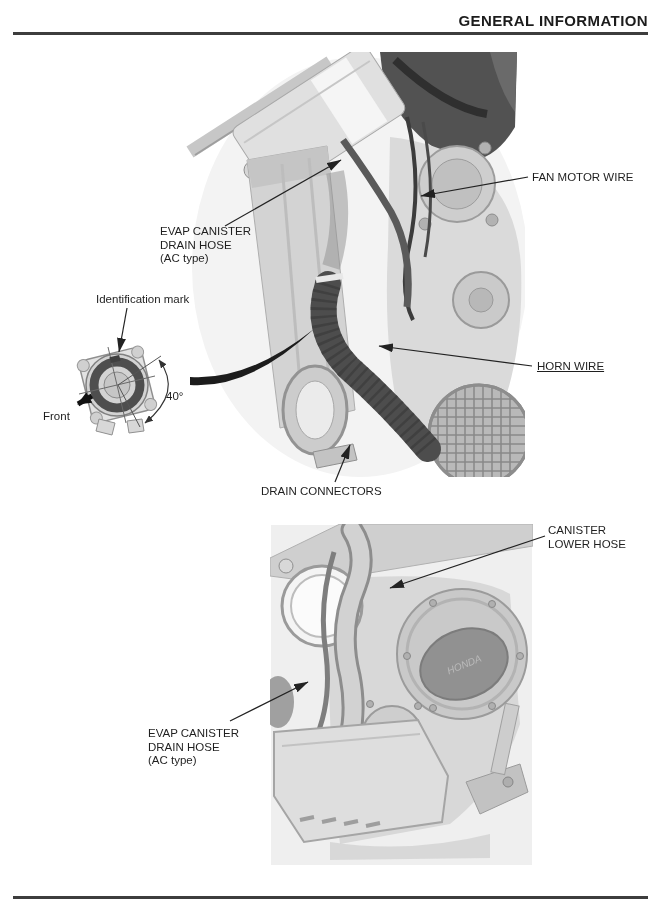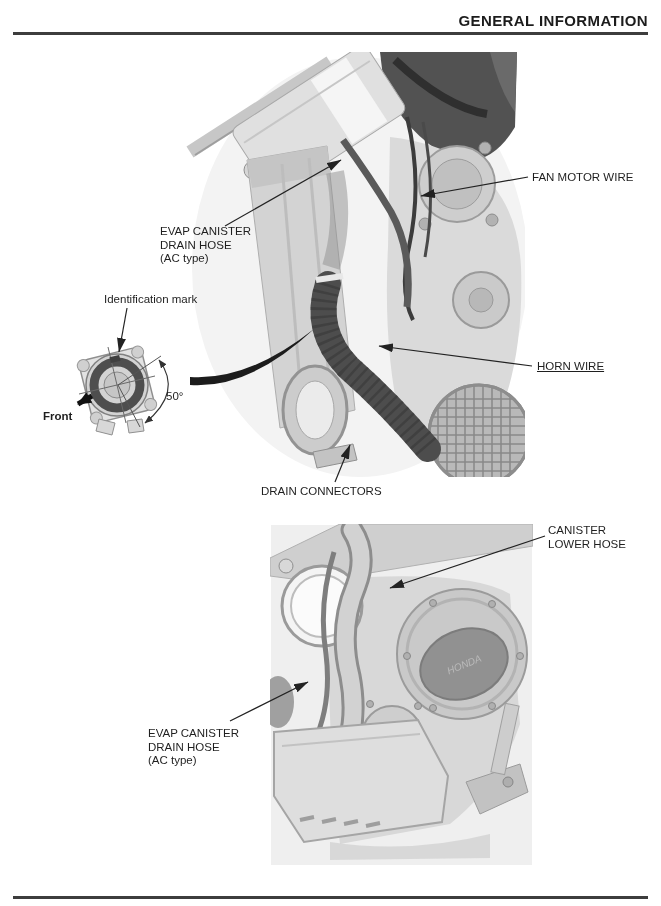--- a/index.html
+++ b/index.html
@@ -227,30 +227,30 @@
   <div class="lbl" style="left:160px; top:225px;">
     <div>EVAP CANISTER</div>
     <div>DRAIN HOSE</div>
     <div>(AC type)</div>
   </div>
 
   <div class="lbl" style="left:532px; top:171px;">
     <div>FAN MOTOR WIRE</div>
   </div>
 
-  <div class="lbl" style="left:104px; top:293px;">
+  <div class="lbl" style="left:96px; top:293px;">
     <div>Identification mark</div>
   </div>
 
-  <div class="lbl" style="left:43px; top:410px;font-weight:bold;">
+  <div class="lbl" style="left:43px; top:410px;">
     <div>Front</div>
   </div>
 
   <div class="lbl" style="left:166px; top:390px;">
-    <div>50°</div>
+    <div>40°</div>
   </div>
 
   <div class="lbl" style="left:537px; top:360px;text-decoration:underline;">
     <div>HORN WIRE</div>
   </div>
 
   <div class="lbl" style="left:261px; top:485px;">
     <div>DRAIN CONNECTORS</div>
   </div>
 

